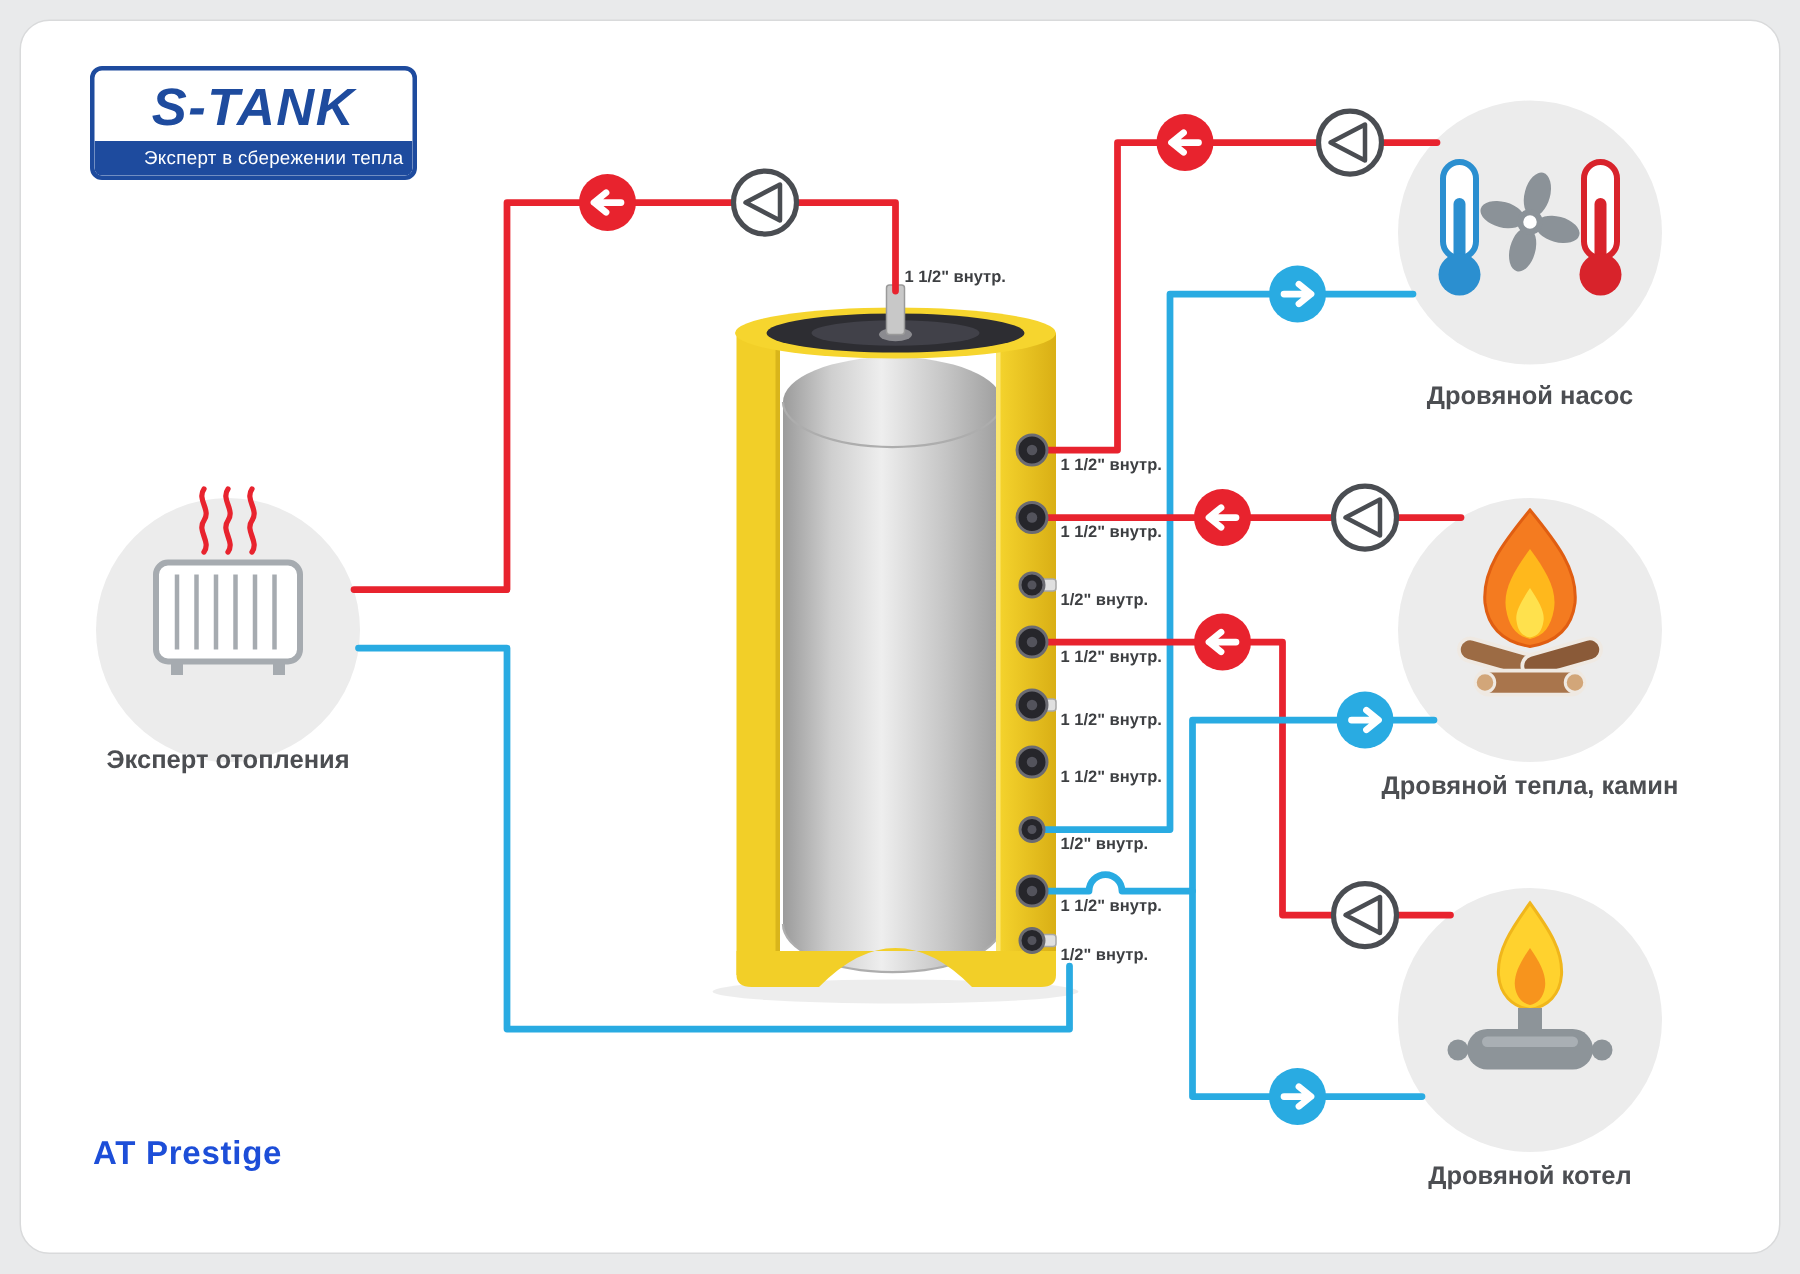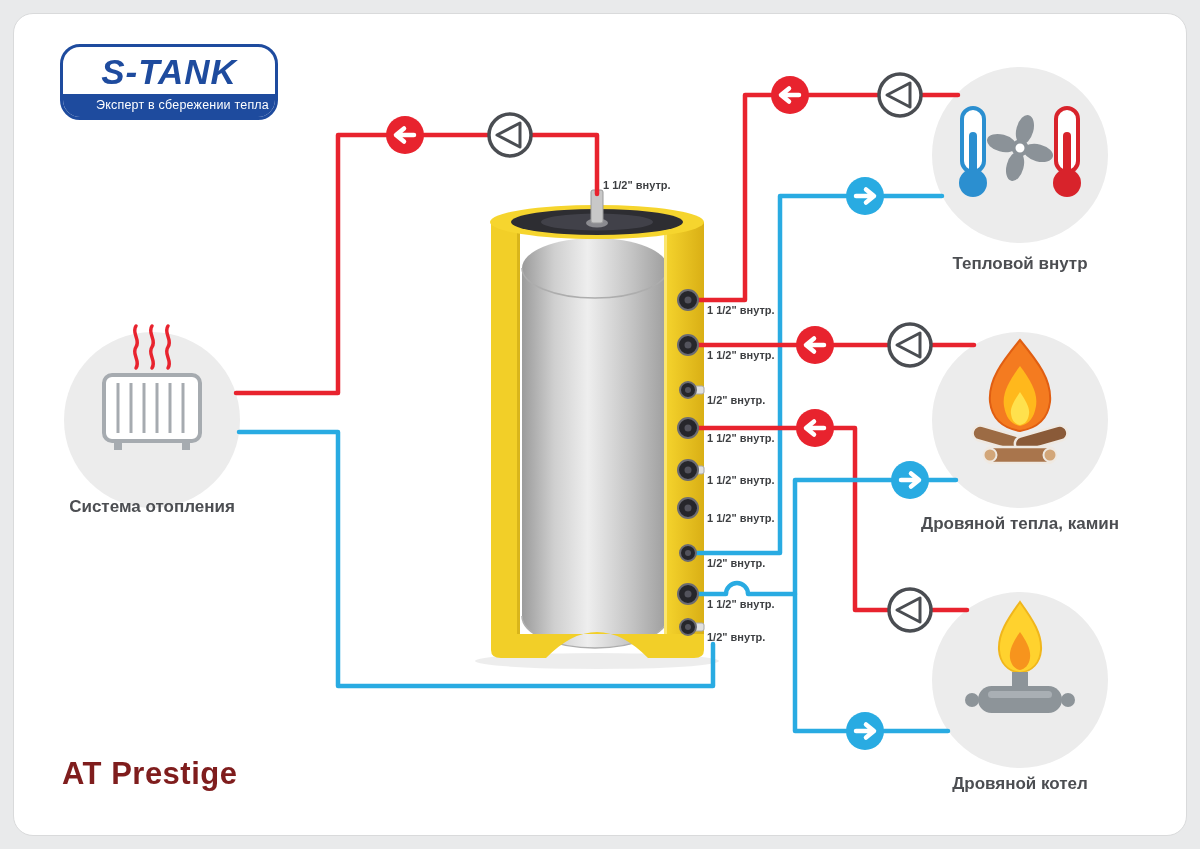--- a/index.html
+++ b/index.html
@@ -7,33 +7,33 @@
     position:relative;width:1200px;height:849px;background:#e9eaeb;
     overflow:hidden;font-family:"Liberation Sans",sans-serif;
   }
   .card{
     position:absolute;left:13px;top:13px;width:1172px;height:821px;
     background:#ffffff;border:1px solid #d9dadb;border-radius:20px;
   }
   .diagram-svg{position:absolute;left:0;top:0;z-index:1;}
   .logo{
     position:absolute;left:60px;top:44px;width:212px;z-index:3;
-    border:3px solid #1e4b9e;border-radius:20px;background:#fff;overflow:hidden;
+    border:3px solid #1e4b9e;border-radius:8px;background:#fff;overflow:hidden;
   }
   .logo-title{
     color:#1e4b9e;font-weight:bold;font-style:italic;font-size:35px;
     text-align:center;padding:5px 8px 2px;letter-spacing:1px;
   }
   .logo-tagline{
     background:#1e4b9e;color:#fff;font-size:12.5px;text-align:right;
     padding:4px 6px 5px;letter-spacing:0.2px;
   }
   .model-name{
-    position:absolute;left:62px;top:756px;z-index:3;font-size:31px;
-    font-weight:bold;color:#7f1d1d;letter-spacing:0.5px;
+    position:absolute;left:62px;top:756px;z-index:3;font-size:22px;
+    font-weight:bold;color:#1d4ed8;letter-spacing:0.5px;
   }
   .node-label{
     position:absolute;z-index:3;font-size:17px;font-weight:bold;color:#4c4e52;
     text-align:center;white-space:nowrap;
   }
   .port-label{
     position:absolute;left:707px;z-index:3;font-size:11px;font-weight:bold;
     color:#3d3f42;white-space:nowrap;line-height:14px;
   }
   .top-port-label{
@@ -230,22 +230,22 @@
     </g>
   </svg>
 
   <div class="logo">
     <div class="logo-title">S-TANK</div>
     <div class="logo-tagline">Эксперт в сбережении тепла</div>
   </div>
 
   <div class="model-name">AT Prestige</div>
 
-  <div class="node-label" style="left:22px;top:497px;width:260px">Система отопления</div>
-  <div class="node-label" style="left:890px;top:254px;width:260px">Тепловой внутр</div>
+  <div class="node-label" style="left:22px;top:497px;width:260px">Эксперт отопления</div>
+  <div class="node-label" style="left:890px;top:254px;width:260px">Дровяной насос</div>
   <div class="node-label" style="left:880px;top:514px;width:280px">Дровяной тепла, камин</div>
   <div class="node-label" style="left:890px;top:774px;width:260px">Дровяной котел</div>
 
   <div class="top-port-label">1 1/2" внутр.</div>
   <div class="port-label" style="top:303px">1 1/2" внутр.</div>
   <div class="port-label" style="top:348px">1 1/2" внутр.</div>
   <div class="port-label" style="top:393px">1/2" внутр.</div>
   <div class="port-label" style="top:431px">1 1/2" внутр.</div>
   <div class="port-label" style="top:473px">1 1/2" внутр.</div>
   <div class="port-label" style="top:511px">1 1/2" внутр.</div>

